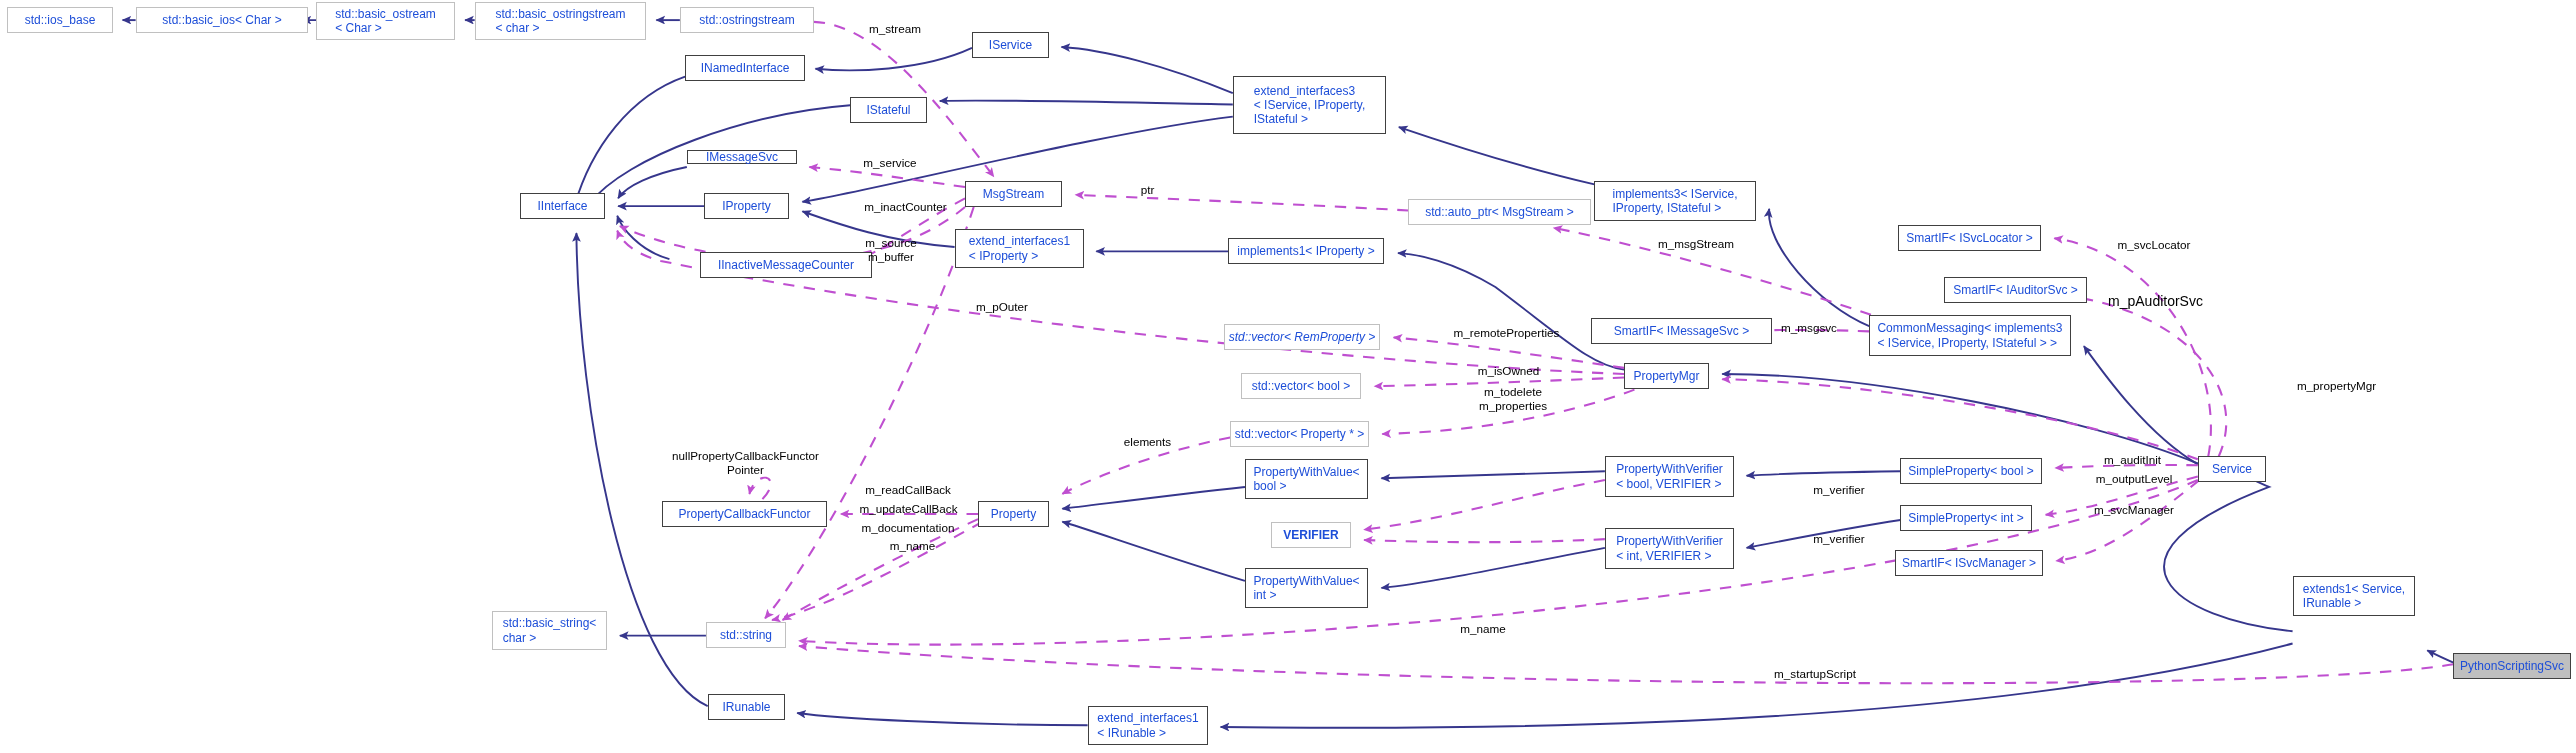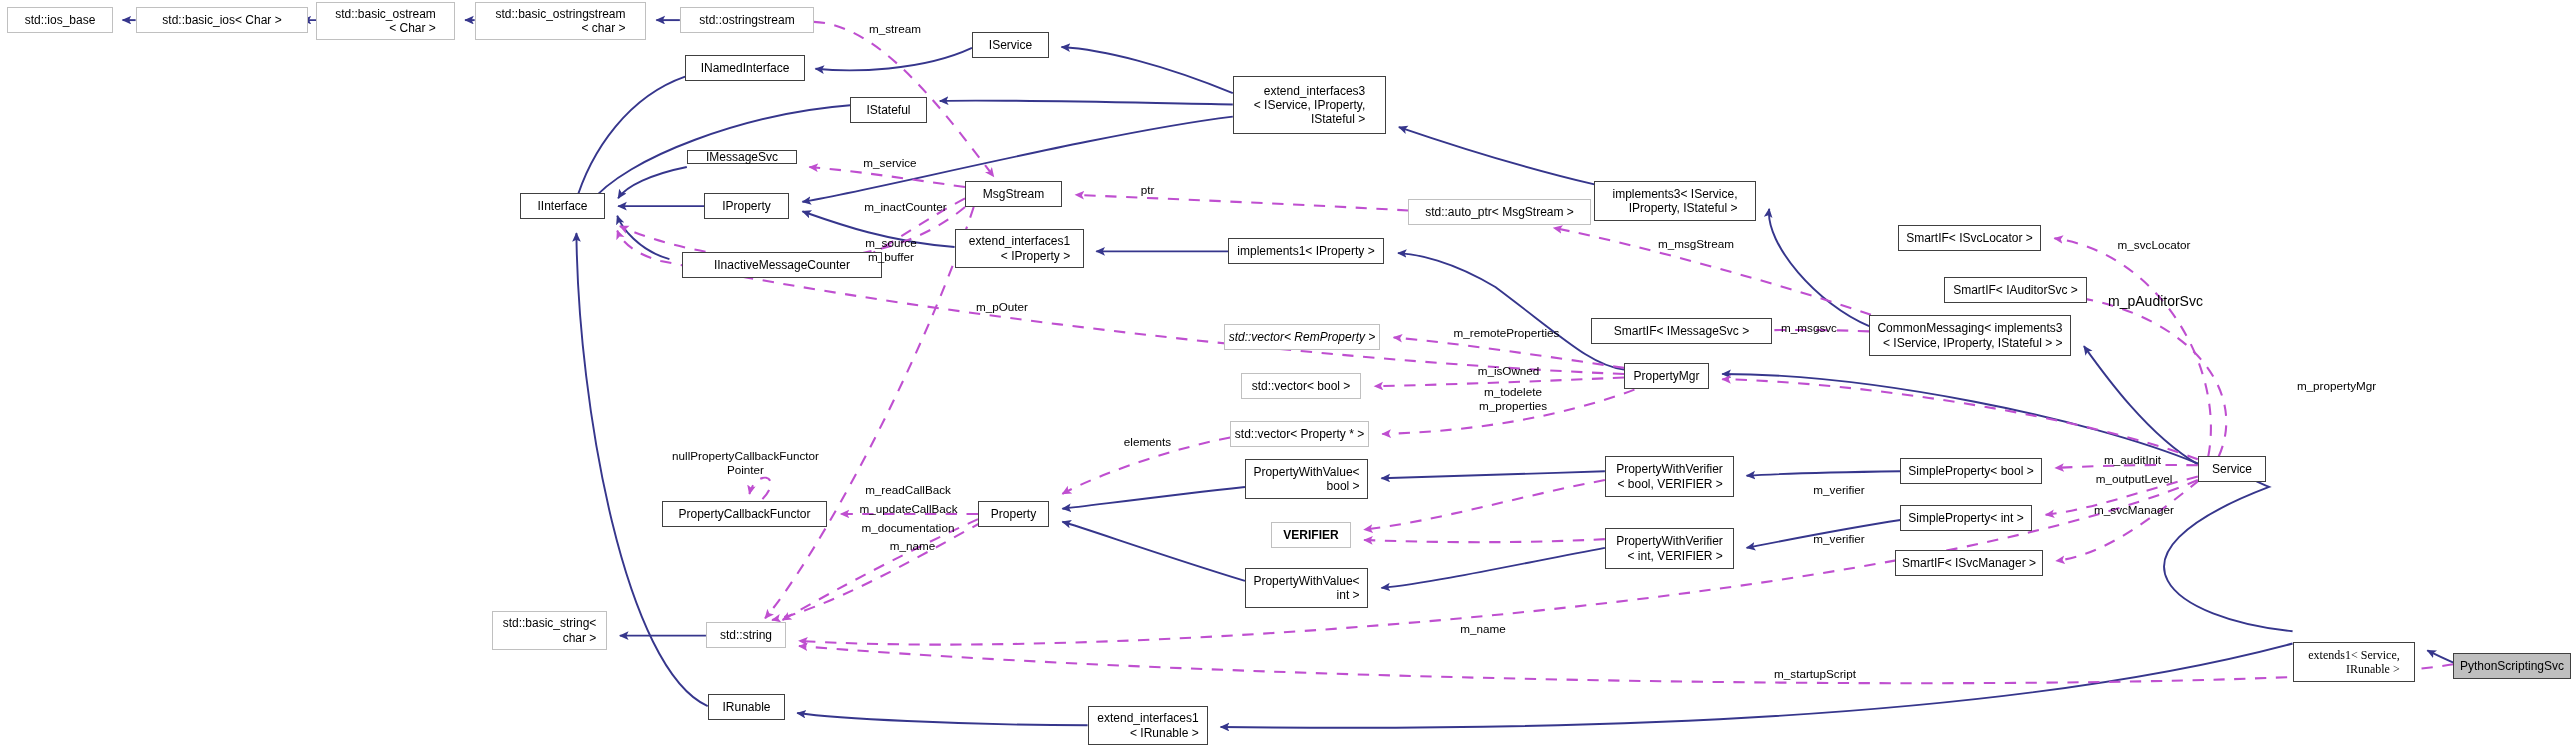--- a/index.html
+++ b/index.html
@@ -11,23 +11,23 @@
     background:#ffffff;
     font-family:"Liberation Sans","DejaVu Sans",sans-serif;
     overflow:hidden;
   }
   .node{
     position:absolute;
     box-sizing:border-box;
     display:flex;
     align-items:center;
     justify-content:center;
-    text-align:right;
+    text-align:left;
     line-height:1.18;
-    color:#000000;
+    color:#1d4ed8;
     background:#ffffff;
     white-space:pre;
   }
   
   .node.solid{ border:1.4px solid #404040; }
   
   .node.light{ border:1.2px solid #c0c0c0; }
   
   .node.subject{ border:1.4px solid #404040; background:#bfbfbf; }
 
@@ -200,21 +200,21 @@
 
   <div class="node solid" style="left:704px;top:193px;width:85px;height:26px;font-size:12px;">IProperty</div>
 
   <div class="node solid" style="left:965px;top:181px;width:97px;height:26px;font-size:12px;">MsgStream</div>
 
   <div class="node light" style="left:1408px;top:199px;width:183px;height:26px;font-size:12px;">std::auto_ptr&lt; MsgStream &gt;</div>
 
   <div class="node solid" style="left:1594px;top:181px;width:162px;height:40px;font-size:12px;">implements3&lt; IService,
 IProperty, IStateful &gt;</div>
 
-  <div class="node solid" style="left:682px;top:252px;width:200px;height:26px;font-size:12px;">IInactiveMessageCounter</div>
+  <div class="node solid" style="left:700px;top:252px;width:172px;height:26px;font-size:12px;">IInactiveMessageCounter</div>
 
   <div class="node solid" style="left:955px;top:229px;width:129px;height:39px;font-size:12px;">extend_interfaces1
 &lt; IProperty &gt;</div>
 
   <div class="node solid" style="left:1228px;top:238px;width:156px;height:26px;font-size:12px;">implements1&lt; IProperty &gt;</div>
 
   <div class="node solid" style="left:1898px;top:225px;width:143px;height:26px;font-size:12px;">SmartIF&lt; ISvcLocator &gt;</div>
 
   <div class="node solid" style="left:1898px;top:277px;width:143px;height:26px;font-size:12px;margin-left:46px;">SmartIF&lt; IAuditorSvc &gt;</div>
 
@@ -255,21 +255,21 @@
   <div class="node solid" style="left:1245px;top:568px;width:123px;height:40px;font-size:12px;">PropertyWithValue&lt;
 int &gt;</div>
 
   <div class="node solid" style="left:1895px;top:550px;width:148px;height:26px;font-size:12px;">SmartIF&lt; ISvcManager &gt;</div>
 
   <div class="node light" style="left:492px;top:611px;width:115px;height:39px;font-size:12px;">std::basic_string&lt;
 char &gt;</div>
 
   <div class="node light" style="left:706px;top:622px;width:80px;height:26px;font-size:12px;">std::string</div>
 
-  <div class="node solid" style="left:2293px;top:642px;width:122px;height:40px;font-size:12px;font-family:Liberation Serif, serif;">extends1&lt; Service,
+  <div class="node solid" style="left:2293px;top:576px;width:122px;height:40px;font-size:12px;">extends1&lt; Service,
 IRunable &gt;</div>
 
   <div class="node subject" style="left:2453px;top:653px;width:118px;height:26px;font-size:12px;">PythonScriptingSvc</div>
 
   <div class="node solid" style="left:708px;top:694px;width:77px;height:26px;font-size:12px;">IRunable</div>
 
   <div class="node solid" style="left:1088px;top:706px;width:120px;height:39px;font-size:12px;">extend_interfaces1
 &lt; IRunable &gt;</div>
 
   <div class="edge-label" style="left:847px;top:22px;width:96px;font-size:11.7px;">m_stream</div>

